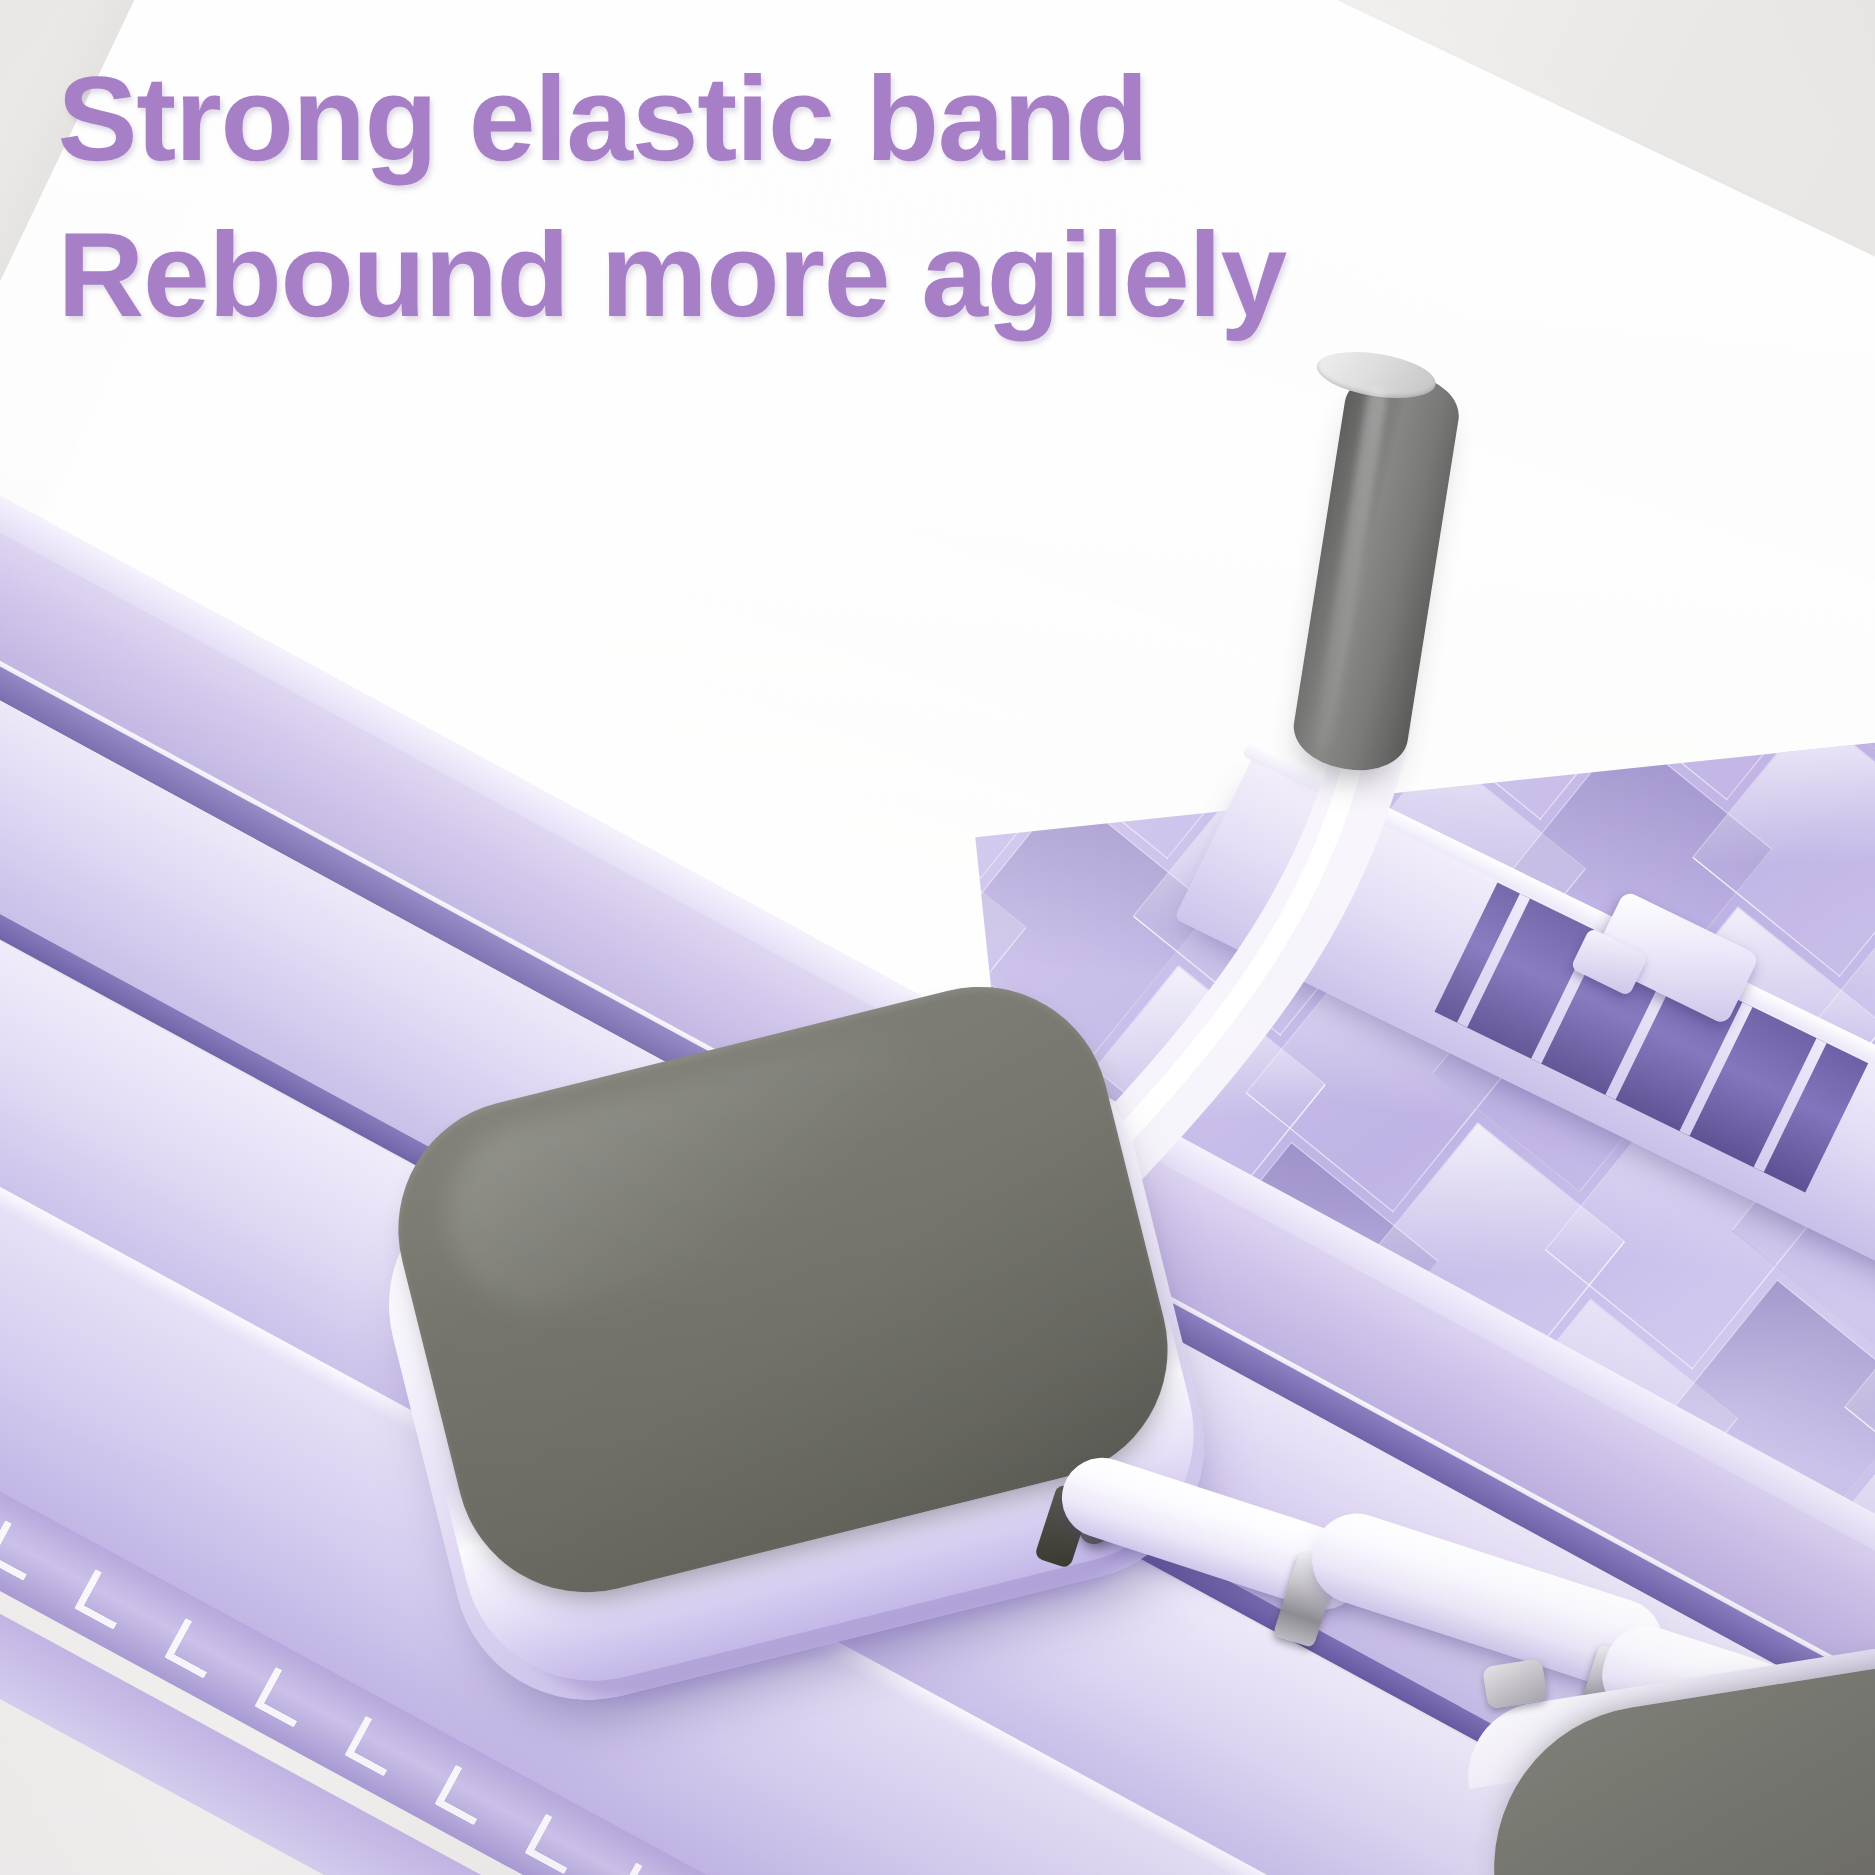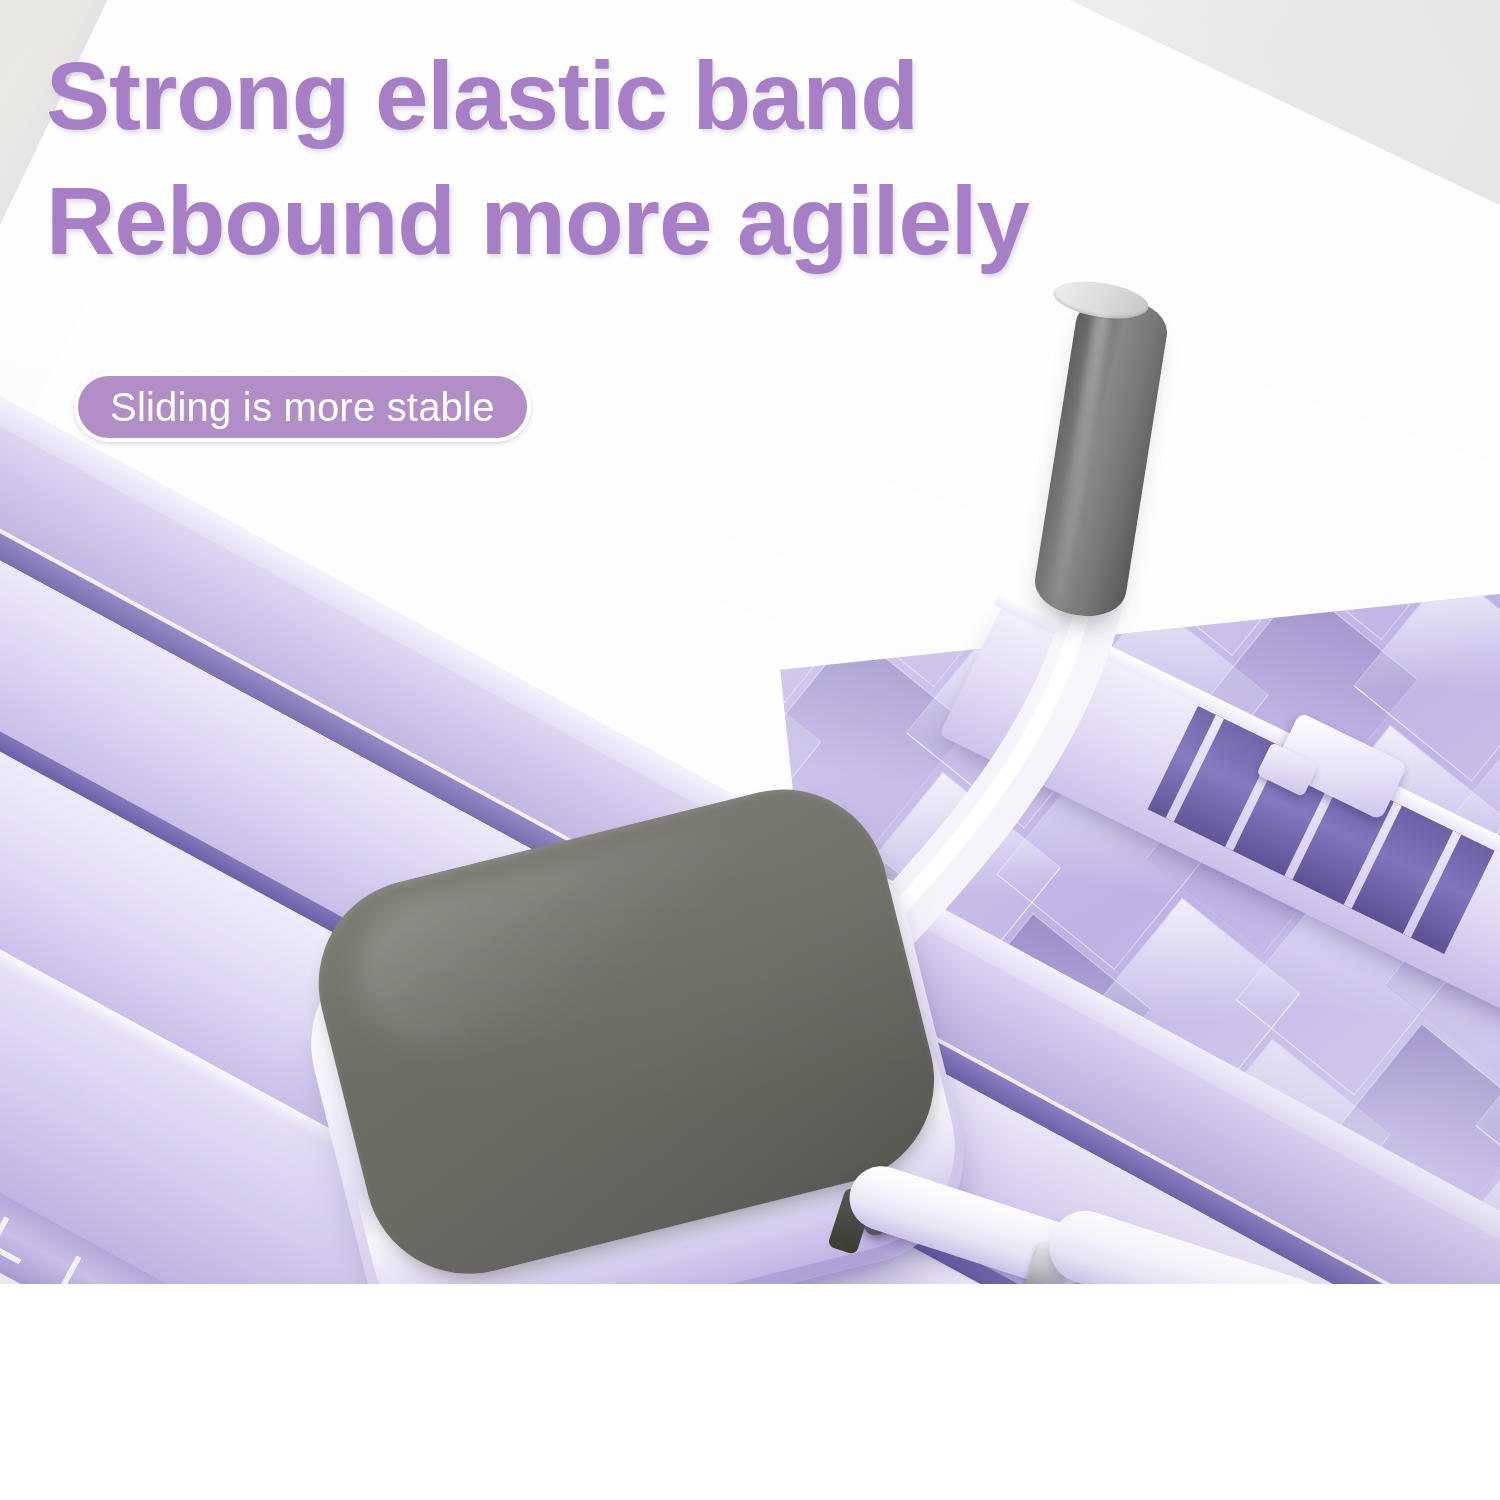--- a/index.html
+++ b/index.html
@@ -1,21 +1,21 @@
 <!DOCTYPE html>
 <html><head>
 <meta charset="utf-8">
 <title>Product Feature Image</title>
 <style>
   html,body{margin:0;padding:0;background:#fff;}
   body{font-family:"Liberation Sans","DejaVu Sans",sans-serif;}
 
   .stage{
     position:relative;
-    width:1500px;height:1284px;
+    width:1500px;height:1500px;
     overflow:hidden;
     background:#eceae7;
   }
 
   
   .photo{position:absolute;inset:0;overflow:hidden;}
 
   
   .backdrop{
     position:absolute;inset:0;
@@ -449,15 +449,14 @@
     <div class="pad2-rim"></div>
     <div class="pad2"></div>
     <div class="pad2-knob"></div>
 
     <div class="grade"></div>
   </div>
 
   <div class="headline">Strong elastic band
 Rebound more agilely</div>
 
-  <div class="badge">Sliding is more stable</div>
 
 </div>
 
 </body></html>

